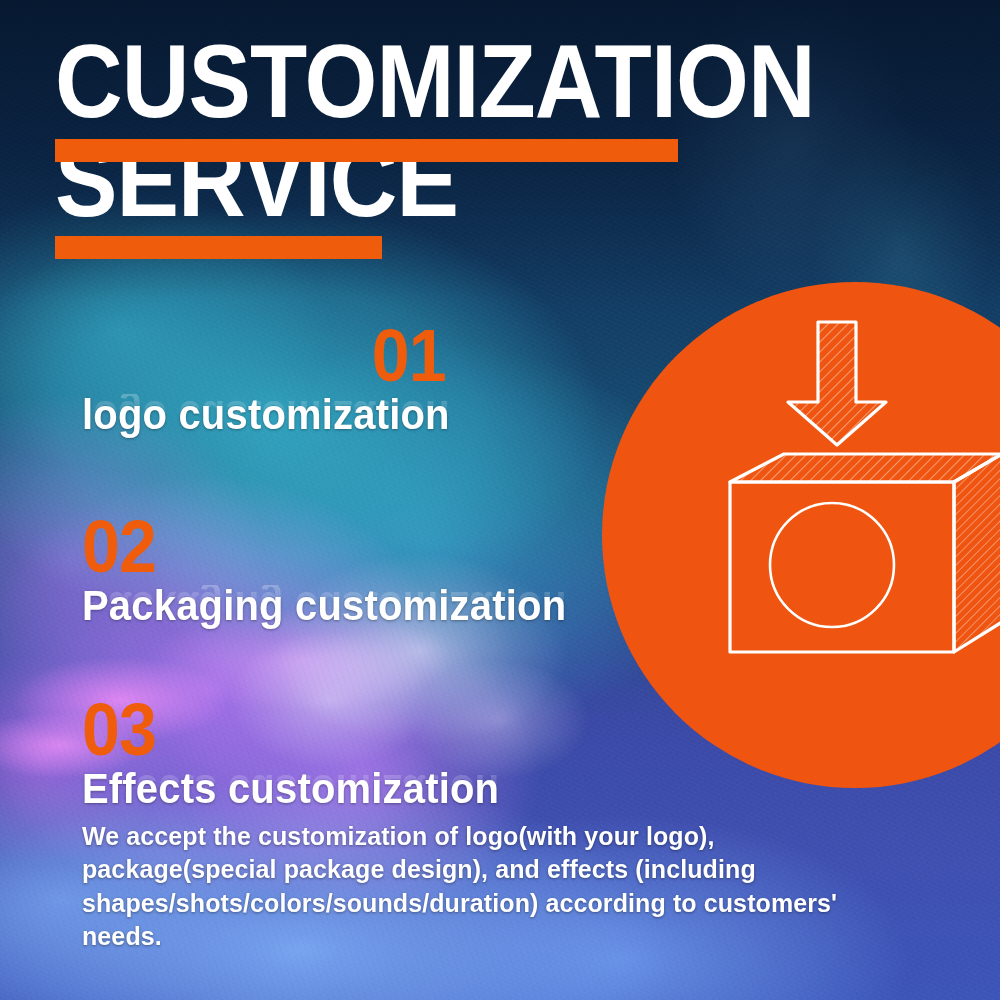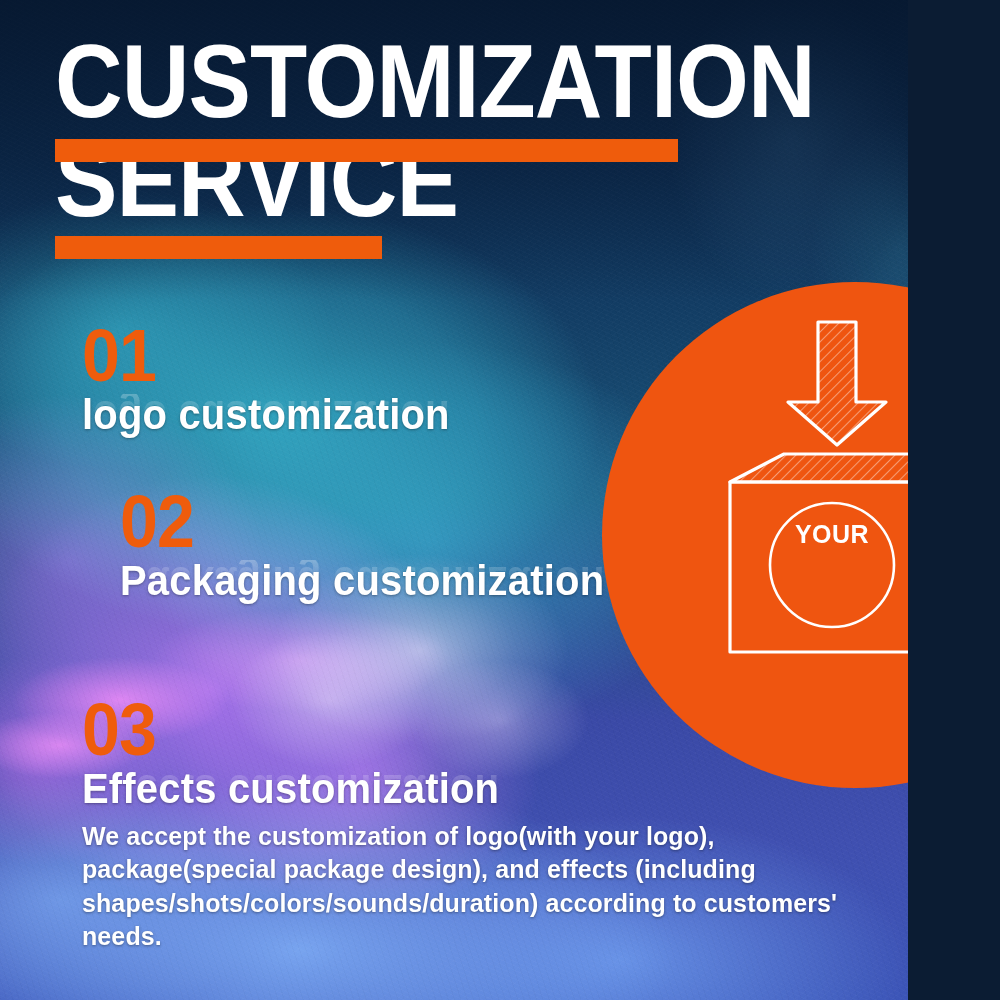--- a/index.html
+++ b/index.html
@@ -3,21 +3,21 @@
 <meta charset="utf-8">
 <title>Customization Service Banner</title>
 <style>
   html,body{margin:0;padding:0;background:#0b1c33;}
   body{
     font-family:"Liberation Sans", sans-serif;
     -webkit-font-smoothing:antialiased;
   }
   #stage{
     position:relative;
-    width:908px;
+    width:1000px;
     height:1000px;
     overflow:hidden;
     background:#4c1d95;
   }
 
   
   .bg{position:absolute;inset:0;overflow:hidden;}
   .bg-layer{position:absolute;inset:0;}
 
   
@@ -160,22 +160,22 @@
     letter-spacing:.2px;
     white-space:nowrap;
     transform:scaleX(.93) scaleY(-1);
     transform-origin:left top;
     margin-top:1px;
     -webkit-mask-image:linear-gradient(to top, rgba(0,0,0,.85) 0%, rgba(0,0,0,0) 62%);
     mask-image:linear-gradient(to top, rgba(0,0,0,.85) 0%, rgba(0,0,0,0) 62%);
     pointer-events:none;
   }
 
-  .item-1{top:326px;}
-  .item-2{top:492px;margin-left:38px;}
+  .item-1{top:326px;text-align:right;}
+  .item-2{top:517px;}
   .item-3{top:700px;}
 
   .body-copy{
     position:absolute;
     left:82px;
     top:820px;
     width:760px;
     font-family:"Liberation Sans Narrow","Liberation Sans", sans-serif;
     font-weight:bold;
     font-size:25px;
@@ -288,18 +288,17 @@
 
           <polygon points="352,200 400,172 400,340 352,370" fill="url(#hatch2)" stroke="#ffffff" stroke-width="3.2" stroke-linejoin="round"></polygon>
 
           <polygon points="128,200 352,200 352,370 128,370" fill="none" stroke="#ffffff" stroke-width="3.2" stroke-linejoin="round"></polygon>
 
           <circle cx="230" cy="283" r="62" fill="none" stroke="#ffffff" stroke-width="2.6"></circle>
         </g>
       </svg>
 
       <div class="logo-text">
-        <div>YOUR</div>
       </div>
     </div>
 
   </div>
 </div>
 
 </body></html>

